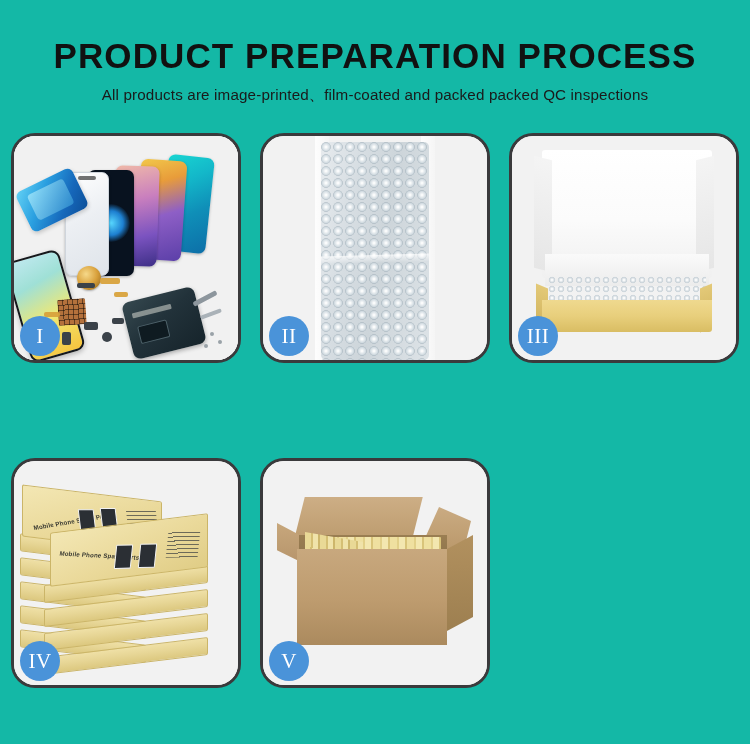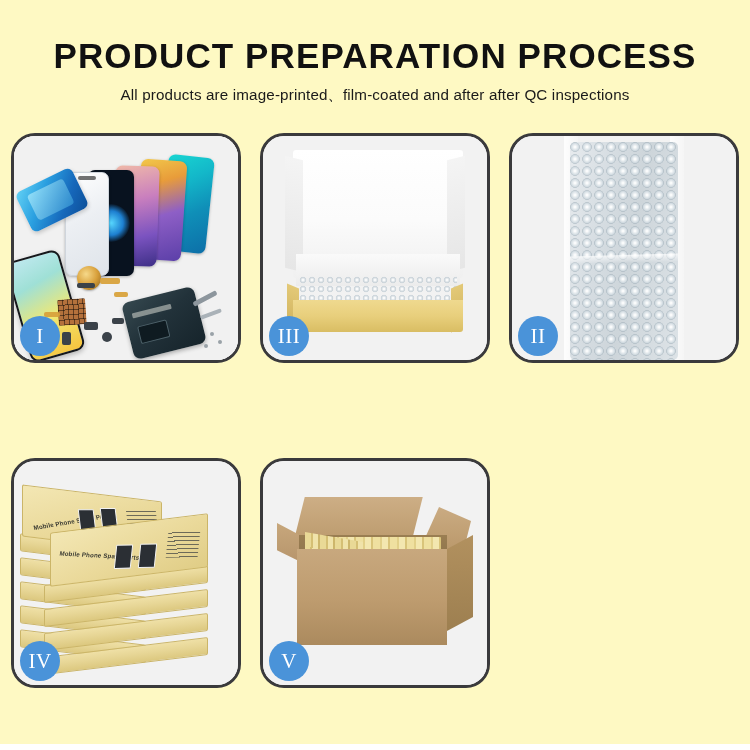--- a/index.html
+++ b/index.html
@@ -12,21 +12,21 @@
     height: 750px;
     overflow: hidden;
     font-family: "Liberation Sans", sans-serif;
     -webkit-font-smoothing: antialiased;
   }
 
   .page {
     position: relative;
     width: 750px;
     height: 744px;
-    background: #fef9c3;
+    background: #14b8a6;
   }
 
   
   .header {
     position: absolute;
     top: 36px;
     left: 0;
     width: 750px;
     text-align: center;
   }
@@ -340,21 +340,21 @@
     background:linear-gradient(180deg,#a9875c,#96774f); opacity:.85;
   }
 </style>
 </head>
 <body>
 
 <div class="page">
 
   <div class="header">
     <div class="title">PRODUCT PREPARATION PROCESS</div>
-    <div class="subtitle">All products are image-printed、film-coated and after after QC inspections</div>
+    <div class="subtitle">All products are image-printed、film-coated and packed packed QC inspections</div>
   </div>
 
   <div class="grid">
 
     <div class="panel">
       <div class="panel-clip">
         <div class="p1-bg"></div>
 
         <div class="ph ph-e"></div>
         <div class="ph ph-d"></div>
@@ -383,39 +383,39 @@
         <div class="screw" style="left:204px;top:204px;"></div>
         <div class="screw" style="left:190px;top:208px;"></div>
         <div class="dot" style="left:178px;top:160px;width:26px;height:5px;transform:rotate(-28deg);background:#8d969d;"></div>
         <div class="dot" style="left:186px;top:176px;width:22px;height:4px;transform:rotate(-20deg);background:#aab2b8;"></div>
       </div>
       <div class="badge">I</div>
     </div>
 
     <div class="panel">
       <div class="panel-clip">
+        <div class="wrap-edge" style="left:52px;"></div>
+        <div class="wrap-edge" style="right:52px;"></div>
+        <div class="bubble-sheet"></div>
+      </div>
+      <div class="badge">II</div>
+    </div>
+
+    <div class="panel">
+      <div class="panel-clip">
         <div class="m-lid"></div>
         <div class="m-lid-left"></div>
         <div class="m-lid-right"></div>
         <div class="m-foam"></div>
         <div class="m-bubbles"></div>
         <div class="m-side-l"></div>
         <div class="m-side-r"></div>
         <div class="m-front"></div>
       </div>
       <div class="badge">III</div>
-    </div>
-
-    <div class="panel">
-      <div class="panel-clip">
-        <div class="wrap-edge" style="left:52px;"></div>
-        <div class="wrap-edge" style="right:52px;"></div>
-        <div class="bubble-sheet"></div>
-      </div>
-      <div class="badge">II</div>
     </div>
 
     <div class="panel">
       <div class="panel-clip">
         <div class="stack">
 
           <div class="sbox" style="left:6px;top:176px;width:126px;height:18px;transform:skewY(7deg);"></div>
           <div class="sbox" style="left:6px;top:152px;width:126px;height:18px;transform:skewY(7deg);"></div>
           <div class="sbox" style="left:6px;top:128px;width:126px;height:18px;transform:skewY(7deg);"></div>
           <div class="sbox" style="left:6px;top:104px;width:126px;height:18px;transform:skewY(7deg);"></div>

